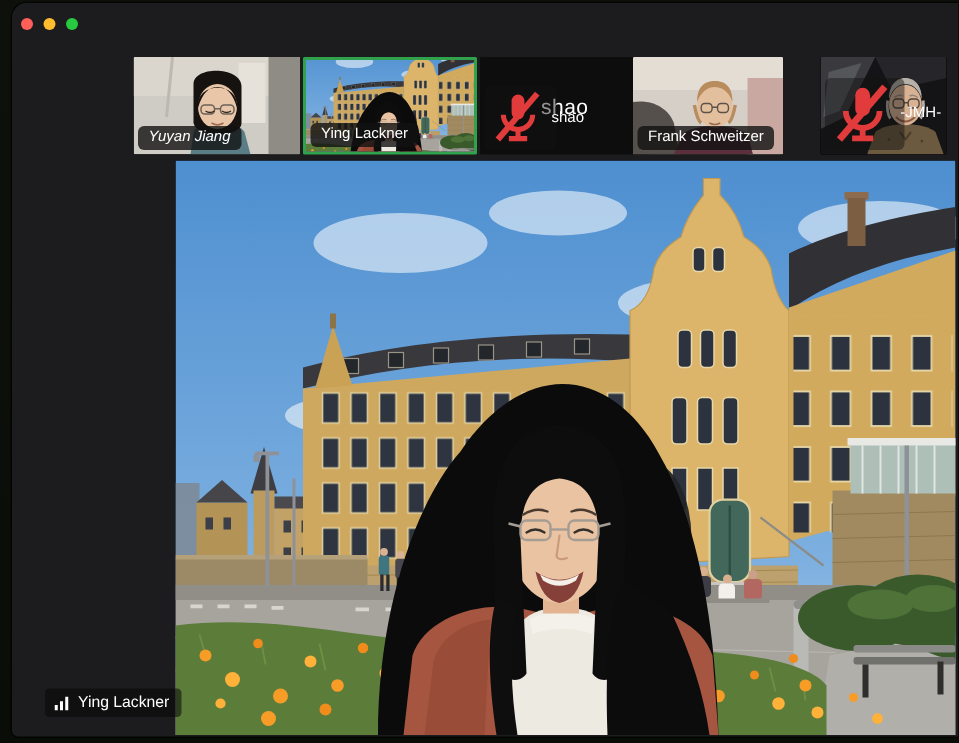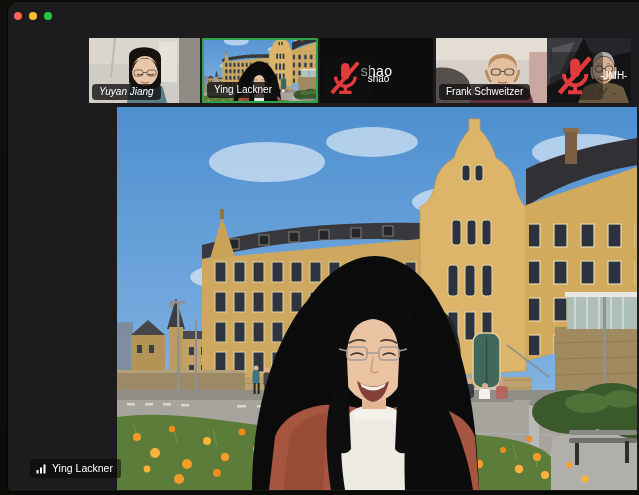--- a/index.html
+++ b/index.html
@@ -10,21 +10,21 @@
   .tl { position:absolute; top:10px; width:8px; height:8px; border-radius:50%; cursor:default; }
   .tl.red    { left:6px;  background:#ff5f57; }
   .tl.yellow { left:21px; background:#febc2e; }
   .tl.green  { left:36px; background:#28c840; }
 
   .tile { position:absolute; top:36px; height:65px; background:#000; overflow:hidden; border-radius:1px; }
   .tile svg { display:block; width:100%; height:100%; }
   #t1 { left:81px;  width:111px;font-style:italic; }
   #t2 { left:194px; width:116px; border:2px solid #31a24c; }
   #t3 { left:312px; width:113px; background:#0d0d0d; }
-  #t4 { left:428px; width:122px; }
+  #t4 { left:414px; width:100px; }
   #t5 { left:539px; width:84px;  }
 
   .pill { position:absolute; left:3px; bottom:3px; background:rgba(18,18,18,.8); color:#fff;
           font-size:10px; line-height:1; padding:3px 7px; border-radius:4px; white-space:nowrap; }
   .pill.withmic { display:flex; align-items:center; gap:4px; background:rgba(18,18,18,.45); padding-left:4px; }
   .center-name { position:absolute; inset:0; display:flex; align-items:center; justify-content:center;
                  color:#fff; font-size:14px; letter-spacing:.3px; }
 
   .main-video { position:absolute; left:109px; top:105px; width:520px; height:383px; background:#000; }
   .main-video svg { display:block; width:100%; height:100%; }

